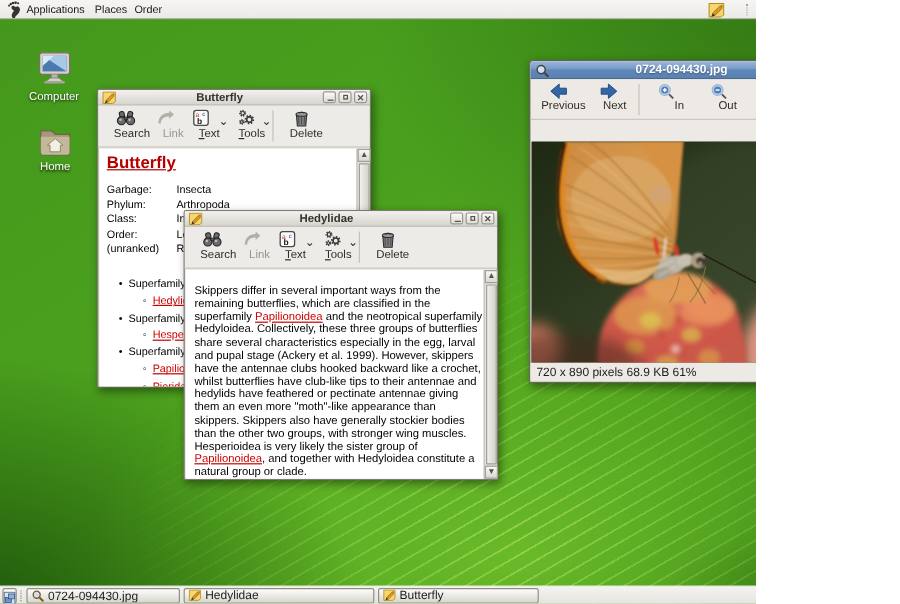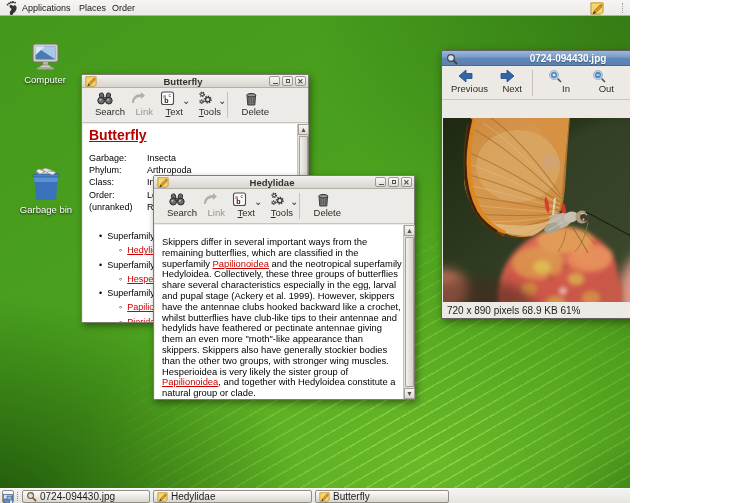--- a/index.html
+++ b/index.html
@@ -105,32 +105,27 @@
         <rect x="4" y="1" width="25" height="18" rx="2" fill="#d4d0c8" stroke="#77736a"></rect>
         <rect x="6.5" y="3.5" width="20" height="13" fill="#4a7ab0"></rect>
         <path d="M6.5 3.5h20v13z" fill="#a8c8e8"></path>
         <path d="M6.5 3.5L16 3.5 6.5 12z" fill="#d8e8f4"></path>
         <rect x="14" y="19" width="5" height="3" fill="#b8b4ac"></rect>
         <path d="M9 25l4-3h7l4 3z" fill="#d4d0c8" stroke="#77736a" stroke-width=".6"></path>
         <rect x="8" y="24.6" width="17" height="2" rx="1" fill="#a8a49c"></rect>
       </svg>
  <div>Computer</div>
 </div>
-<div class="dicon" style="left:12px;top:168px;width:68px">
- <svg width="30" height="34" viewBox="0 0 30 34">
-        <path d="M6 2l8-1 9 2-2 4H7z" fill="#e8e6e0" stroke="#8a877f" stroke-width=".7"></path>
-        <path d="M4 5l10-2 11 3" fill="none" stroke="#8a877f" stroke-width=".8"></path>
-        <path d="M3 8h24l-2 24H5z" fill="#3972bb"></path>
-        <path d="M3 8h24l-.5 6H3.5z" fill="#5a92d4"></path>
-        <rect x="2" y="6" width="26" height="3" rx="1.5" fill="#4a82c8" stroke="#2c4f7e" stroke-width=".6"></rect>
-        <path d="M8 1l6 3-5 2-4-3z" fill="#f2f0ea" stroke="#8a877f" stroke-width=".6"></path>
-        <path d="M14 0l7 2-4 3-6-3z" fill="#e4e2da" stroke="#8a877f" stroke-width=".6"></path>
-        <path d="M18 3l7 1-3 3-6-2z" fill="#eeece6" stroke="#8a877f" stroke-width=".6"></path>
-      </svg>
- <div>Garbage bin</div>
+<div class="dicon" style="left:15px;top:105px;width:62px">
+ <svg width="26" height="26" viewBox="0 0 26 26">
+        <path d="M1 4h9l3 3h12v15a2 2 0 0 1-2 2H3a2 2 0 0 1-2-2z" fill="#a6997b" stroke="#6e6450"></path>
+        <path d="M1 9h24v13a2 2 0 0 1-2 2H3a2 2 0 0 1-2-2z" fill="#c3b897"></path>
+        <path d="M13 10.5l6.5 5.5h-2.2v5.5h-8.6V16H6.5z" fill="#f2efe7" stroke="#857a60" stroke-width=".7"></path>
+      </svg>
+ <div>Home</div>
 </div>
 
 <div class="notewin" id="wbf" style="left:81px;top:74px;width:228px;height:249px">
  <div class="ntitle">Butterfly
   <svg class="abs" style="left:3px;top:1px" width="12" height="11" viewBox="0 0 16 15">
           <path fill="#f5d76e" stroke="#b08c1e" stroke-width="1" d="M1 1h14v11l-3 2H1z"></path>
           <path fill="#e0952c" stroke="#6e5410" stroke-width=".6" d="M4.4 10.4 L11.2 3.6 L13.4 5.8 L6.6 12.6 z"></path>
           <path fill="#38302a" d="M4.4 10.4 L3 14 L6.6 12.6 z"></path>
           <path fill="#c87820" d="M11.2 3.6 L12.4 2.4 C13 1.8 14.8 3.6 14.2 4.2 L13.4 5.8 z"></path>
         </svg>

